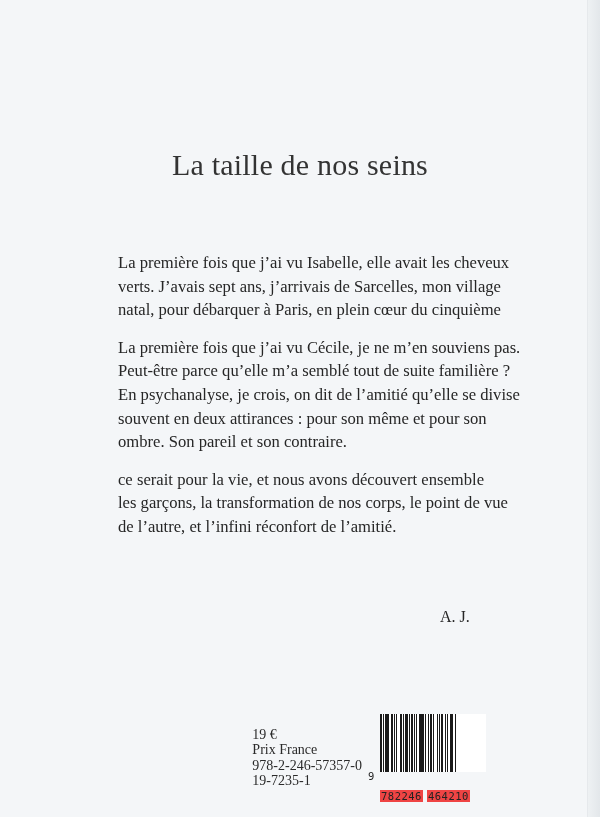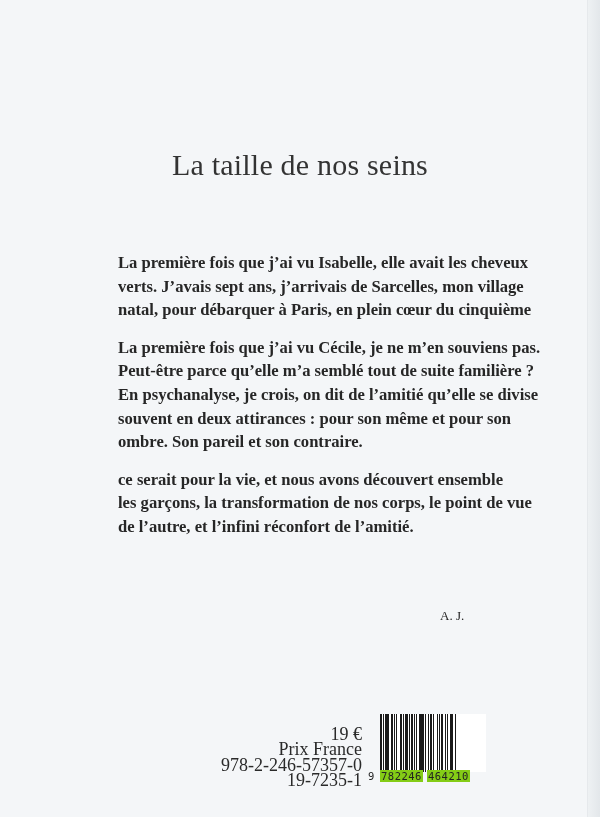--- a/index.html
+++ b/index.html
@@ -19,42 +19,42 @@
       text-align: center;
       font-family: "Liberation Serif", serif;
       font-size: 30px; color: #333; letter-spacing: 0.2px;
     }
     .body {
       position: absolute; left: 118px; top: 251px; width: 366px;
       font-family: "Liberation Serif", serif;
       font-size: 16.6px; line-height: 23.6px; color: #262626;
     }
     .para { margin: 0 0 14px 0; text-align: justify; }
-    .line { display: block; text-align: justify; text-align-last: justify; white-space: nowrap; font-weight: bold; }
+    .line { display: block; text-align: justify; text-align-last: justify; white-space: nowrap; }
     .line.last { text-align-last: left; }
     .signature {
       position: absolute; top: 608px; left: 440px;
-      font-family: "Liberation Serif", serif; font-size: 13px; color: #262626;
+      font-family: "Liberation Serif", serif; font-size: 16px; color: #262626;
     }
     .price-block {
       position: absolute; right: 238px; top: 727px;
-      text-align: right;
-      font-family: "Liberation Serif", serif; font-size: 18px; line-height: 15.3px; color: #2a2a2a;
+      text-align: left;
+      font-family: "Liberation Serif", serif; font-size: 14px; line-height: 15.3px; color: #2a2a2a;
     }
     .barcode {
       position: absolute; left: 380px; top: 714px; width: 106px; height: 66px;
     }
     .barcode-bars { position: absolute; left: 0; top: 0; width: 106px; height: 58px; display: flex; background: #fff; }
     .barcode-bars span { display: block; height: 100%; }
     .barcode-digits {
       position: absolute; left: -12px; top: 56px; width: 120px; display: flex;
       font-family: "DejaVu Sans Mono", monospace; font-size: 10.5px; color: #222;
     }
     .barcode-digits .first { width: 12px; }
-    .barcode-digits .grp { background: #84cc16; padding: 0 1px; letter-spacing: 0.5px; margin-right: 4px; }
+    .barcode-digits .grp { background: #ef4444; padding: 0 1px; letter-spacing: 0.5px; margin-right: 4px; margin-top: 20px; }
   </style>
 </head>
 <body>
 
 <div class="edge"></div>
 
 <div class="title">La taille de nos seins</div>
 
 <div class="body">
   <div class="para">

